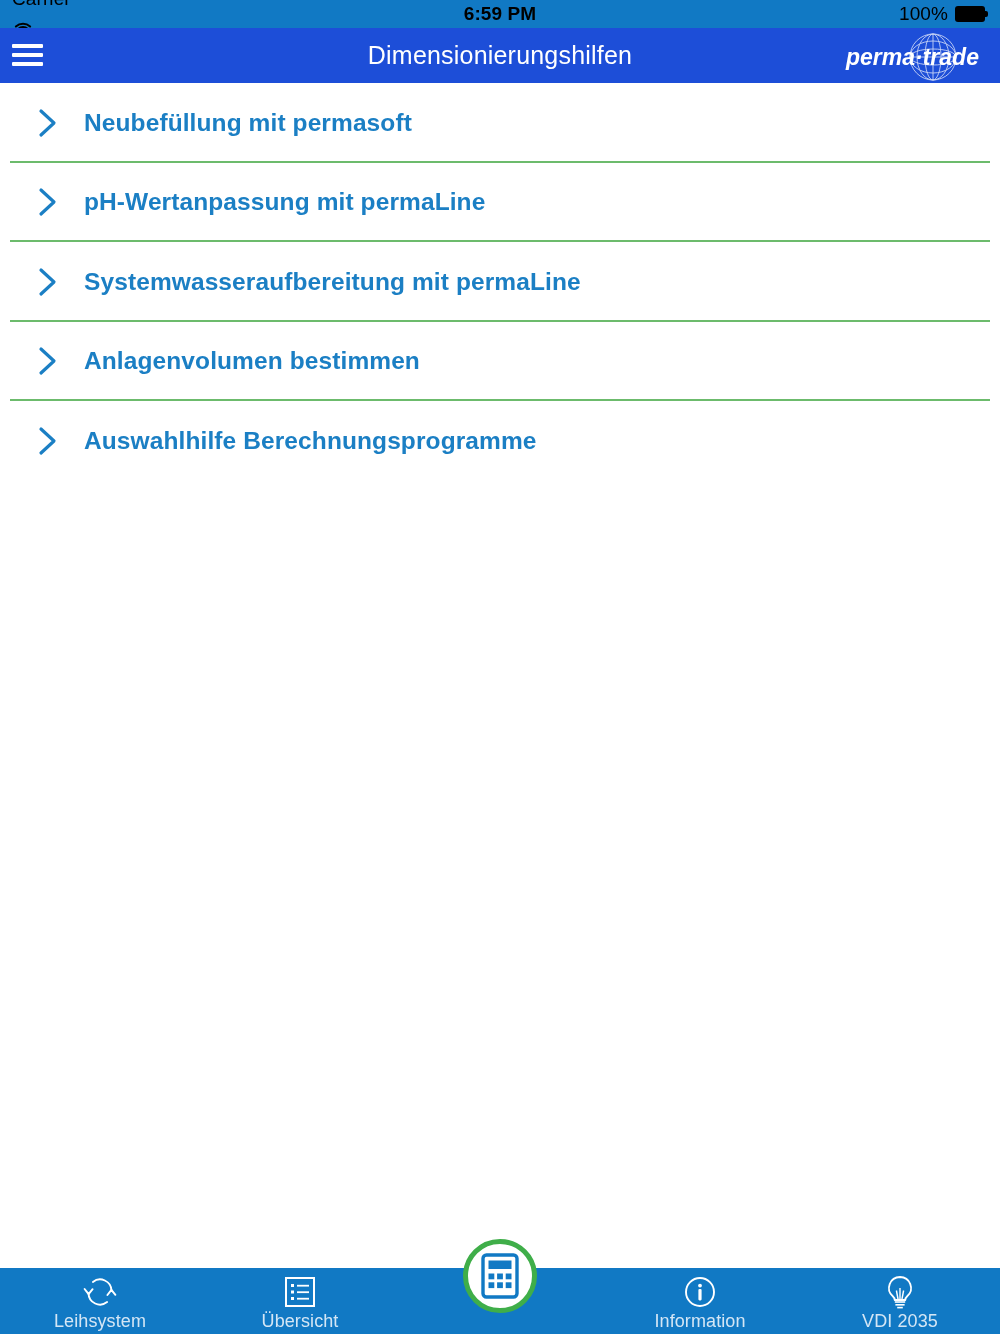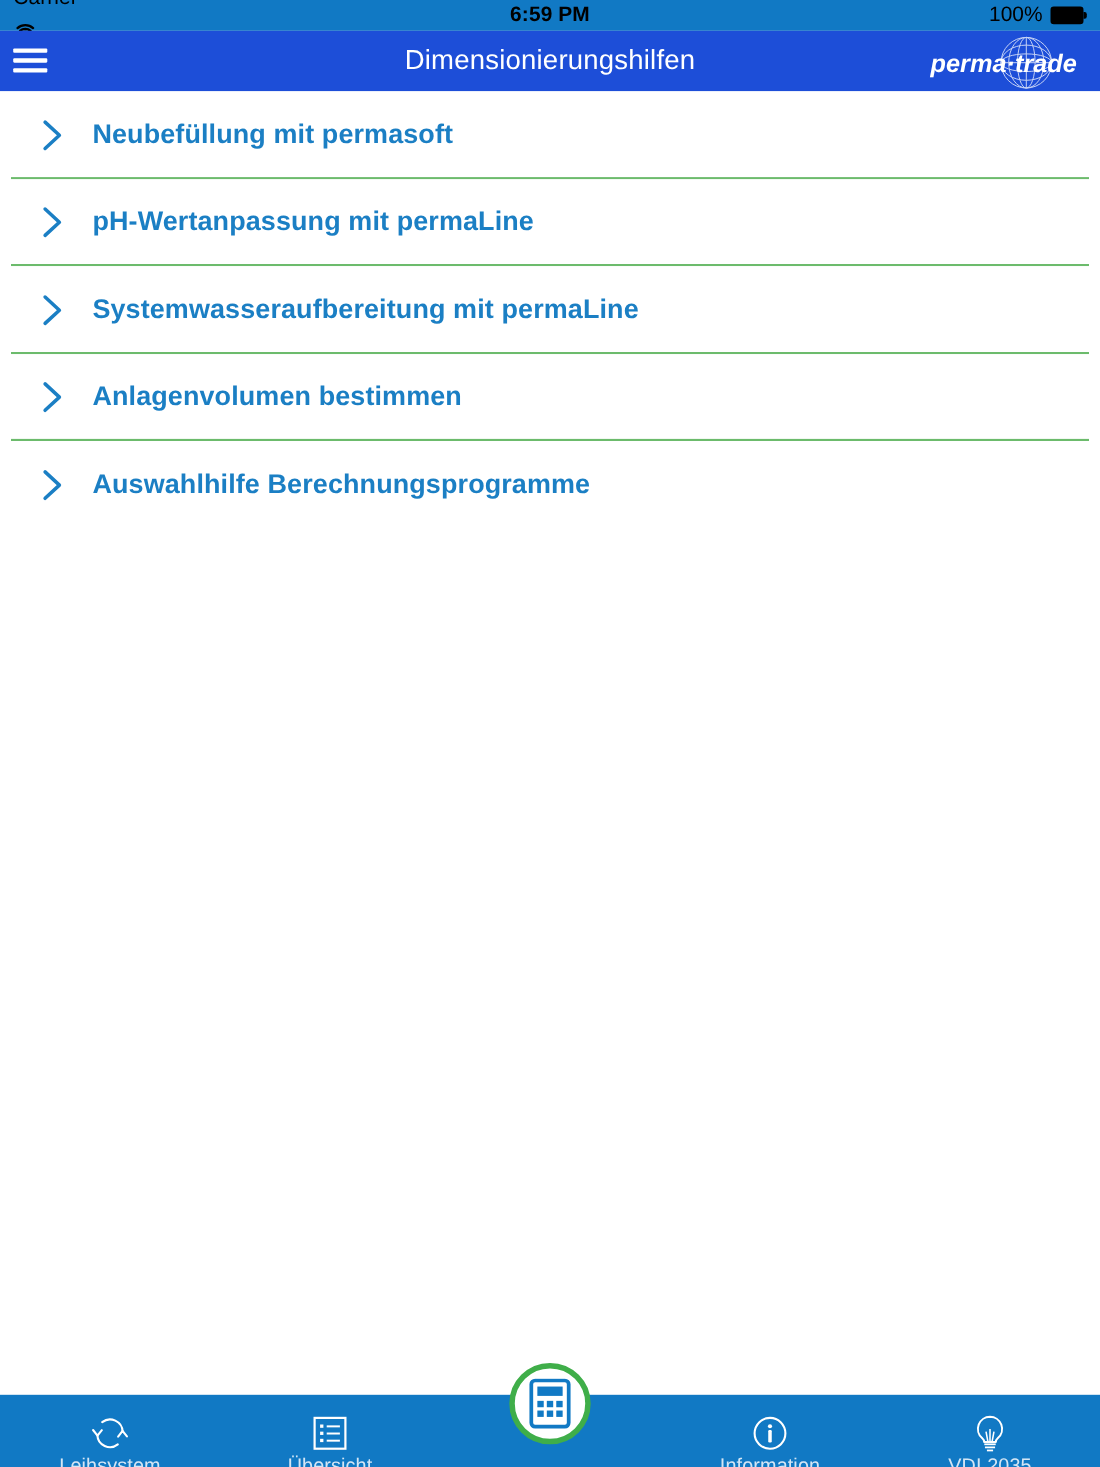--- a/index.html
+++ b/index.html
@@ -166,21 +166,21 @@
     background: #1179c4;
     display: flex;
   }
   .tab {
     flex: 1 1 0;
     position: relative;
     display: flex;
     flex-direction: column;
     align-items: center;
     justify-content: flex-start;
-    padding-top: 18px;
+    padding-top: 7px;
     cursor: pointer;
   }
   .tab-icon {
     height: 34px;
     display: flex;
     align-items: center;
     justify-content: center;
   }
   .tab-label {
     margin-top: 2px;

